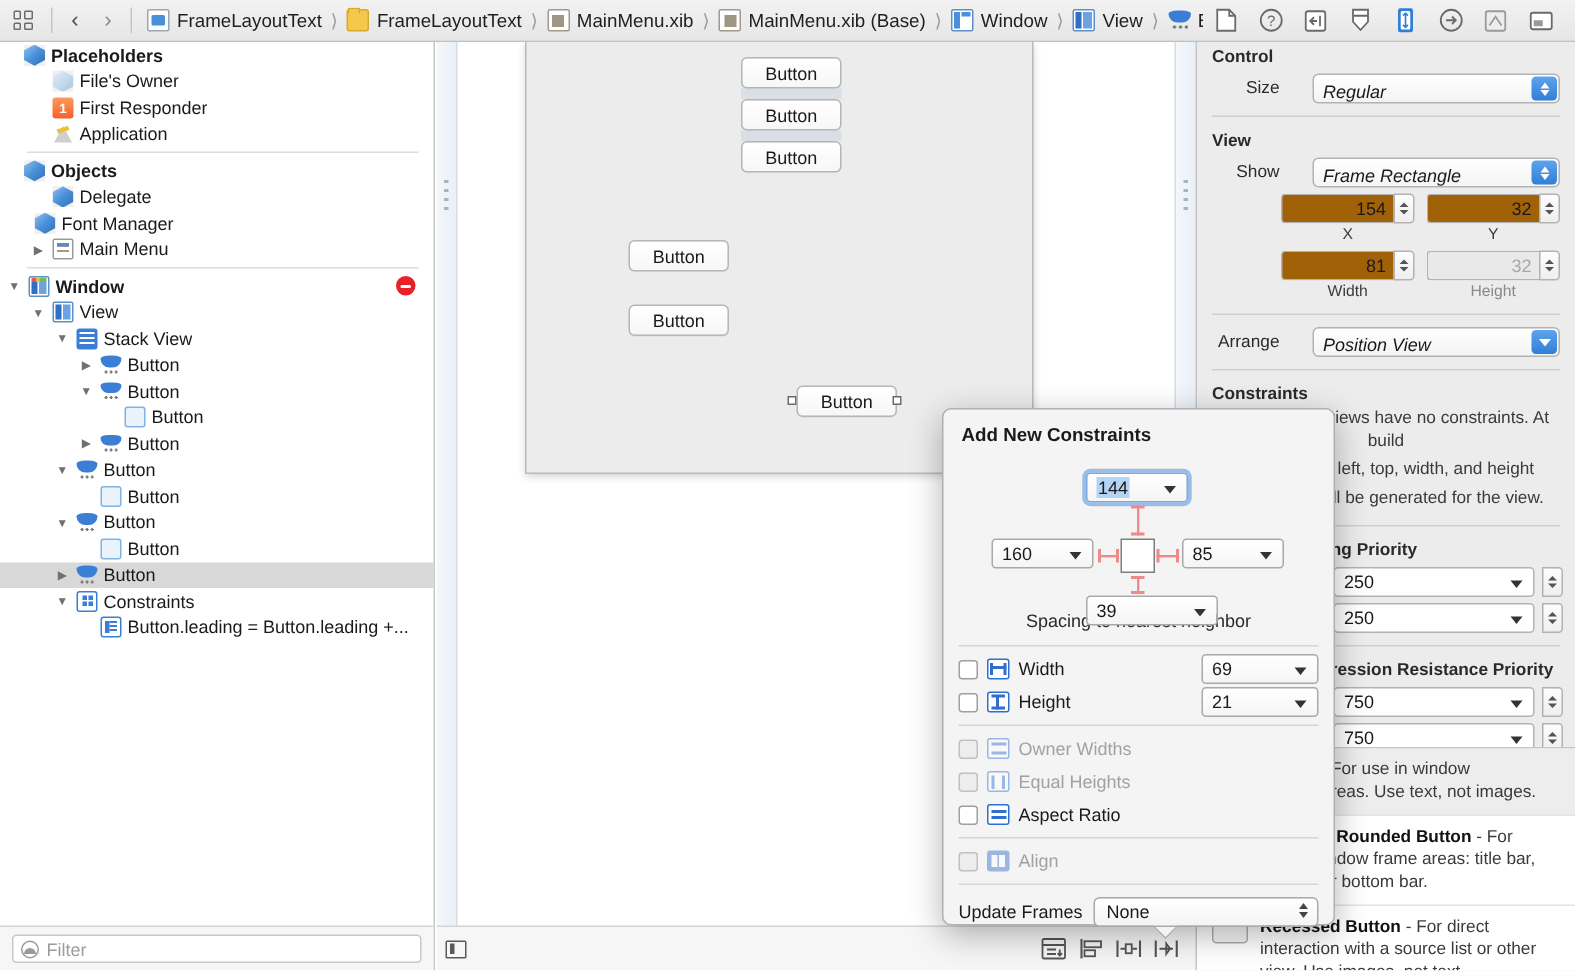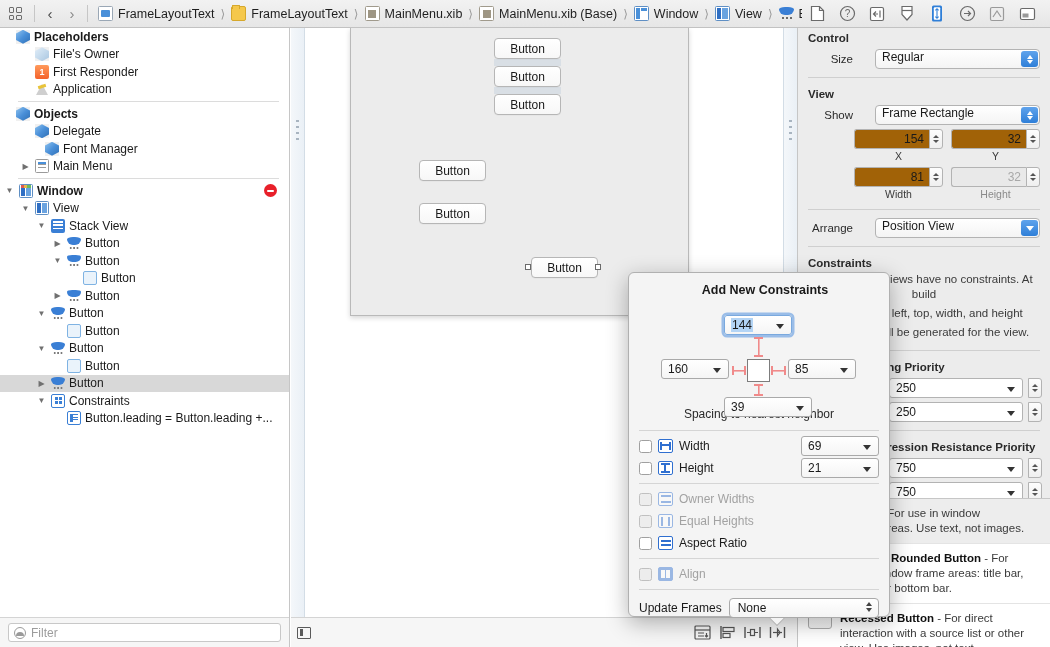--- a/index.html
+++ b/index.html
@@ -167,22 +167,22 @@
   
   .inspector {
     position: absolute; top: 28px; right: 0; width: 253px; bottom: 0;
     background: #ececec; border-left: 1px solid #c6c6c6; overflow: hidden;
   }
   .insp-scroll { position: absolute; inset: 0; }
   .sec-title { font-size: 11.5px; font-weight: bold; color: #2a2a2a; padding: 4px 0 3px 10px; }
   .frow { display: flex; align-items: center; padding: 2px 10px 2px 0; gap: 22px; }
   .flabel { width: 55px; text-align: right; font-size: 11.5px; color: #2a2a2a; flex: 0 0 55px; }
   .popup { flex: 1; height: 20px; background: linear-gradient(to bottom,#ffffff,#f4f4f4);
-    border: 1px solid #b3b3b3; border-radius: 4px; display: flex; align-items: flex-start;
-    padding-left: 6px; font-size: 12px; position: relative; }
+    border: 1px solid #b3b3b3; border-radius: 4px; display: flex; align-items: flex-end;
+    padding-left: 6px; font-size: 12px; position: relative; font-style: italic; }
   .popup .arrows { position: absolute; right: 1px; top: 1px; bottom: 1px; width: 17px;
     background: linear-gradient(to bottom,#5fa3ec,#2f7fd8); border-radius: 3px;
     display: flex; flex-direction: column; align-items: center; justify-content: center; gap: 1px; }
   .popup .arrows::before { content: ""; border-left: 3.5px solid transparent; border-right: 3.5px solid transparent;
     border-bottom: 4px solid #fff; }
   .popup .arrows::after { content: ""; border-left: 3.5px solid transparent; border-right: 3.5px solid transparent;
     border-top: 4px solid #fff; }
   .popup.single .arrows { }
   .popup.single .arrows::before { display: none; }
   .popup.single .arrows::after { border-left: 4px solid transparent; border-right: 4px solid transparent;
@@ -224,21 +224,21 @@
   .libicon { position: absolute; left: 10px; top: 10px; width: 24px; height: 15px;
     background: linear-gradient(to bottom,#fff,#f2f2f2); border: 1px solid #aeaeae; border-radius: 3px; }
 
   
   .popover { position: absolute; left: 628px; top: 272px; width: 262px; height: 345px;
     background: #f4f4f4; border: 1px solid #b0b0b0; border-radius: 6px;
     box-shadow: 0 6px 22px rgba(0,0,0,0.30); z-index: 50; }
   .pop-arrow { position: absolute; left: 136px; bottom: -11px; width: 22px; height: 11px; overflow: hidden; }
   .pop-arrow::after { content: ""; position: absolute; left: 2px; top: -14px; width: 18px; height: 18px;
     background: #f4f4f4; border: 1px solid #b0b0b0; transform: rotate(45deg); }
-  .pop-title { font-size: 12.5px; font-weight: bold; padding: 10px 0 0 12px; text-align: center; }
+  .pop-title { font-size: 12.5px; font-weight: bold; padding: 10px 0 0 12px; }
   .strut-area { position: relative; height: 110px; }
   .sb { position: absolute; height: 20px; background: linear-gradient(to bottom,#ffffff,#f5f5f5);
     border: 1px solid #a9a9a9; border-radius: 3px; display: flex; align-items: center;
     padding-left: 6px; font-size: 12px; }
   .sb::after { content: ""; position: absolute; right: 7px; top: 8px;
     border-left: 4px solid transparent; border-right: 4px solid transparent; border-top: 5px solid #333; }
   .sb.focus { border: 1px solid #7aa9de; box-shadow: 0 0 0 2.5px rgba(106,160,226,0.65); }
   .sb.focus .selv { background: #b3d4f5; padding: 0 1px; }
   .ctr-box { position: absolute; left: 118px; top: 62px; width: 23px; height: 23px;
     background: #fff; border: 1.6px solid #7d7d7d; }
@@ -430,21 +430,21 @@
     <div class="sep-line"></div>
 
     <div class="row" style="padding-left:16px">
       <span class="ic i-cube"></span>
       <span class="nm bold">Objects</span>
     </div>
     <div class="row" style="padding-left:35px">
       <span class="ic i-cube"></span>
       <span class="nm">Delegate</span>
     </div>
-    <div class="row" style="padding-left:45px">
+    <div class="row" style="padding-left:23px">
       <span class="ic i-cube"></span>
       <span class="nm">Font Manager</span>
     </div>
     <div class="row" style="padding-left:20px">
       <span class="tw closed"></span>
       <span class="ic i-menu" style="margin-left:4px"></span>
       <span class="nm">Main Menu</span>
     </div>
 
     <div class="sep-line"></div>

